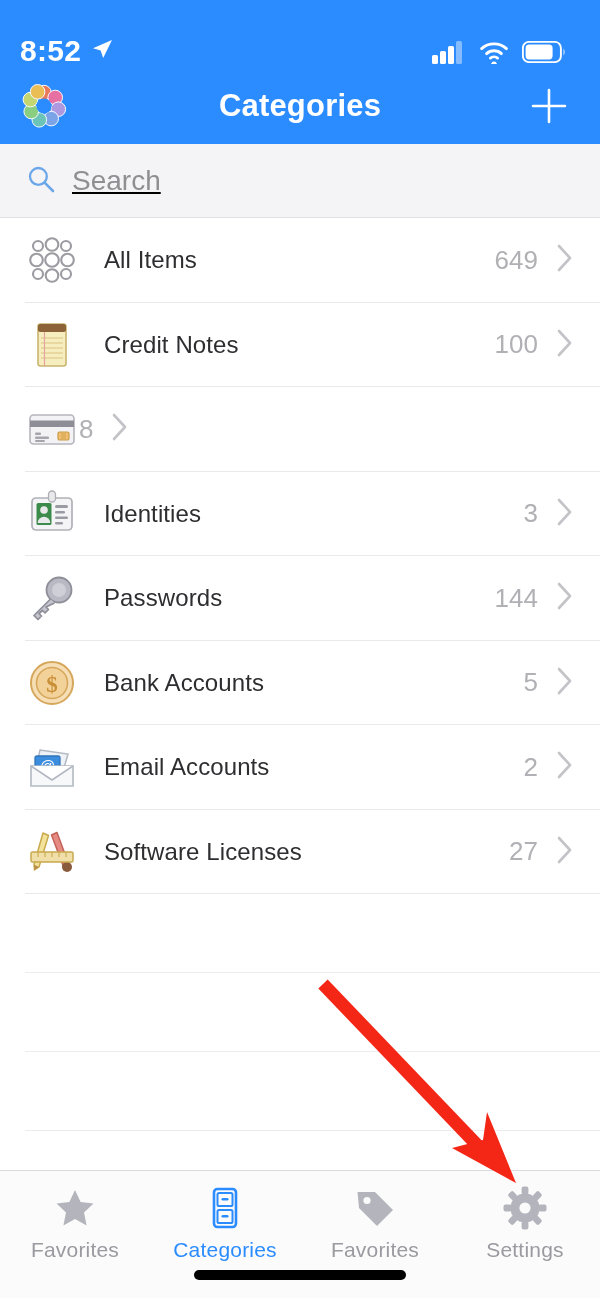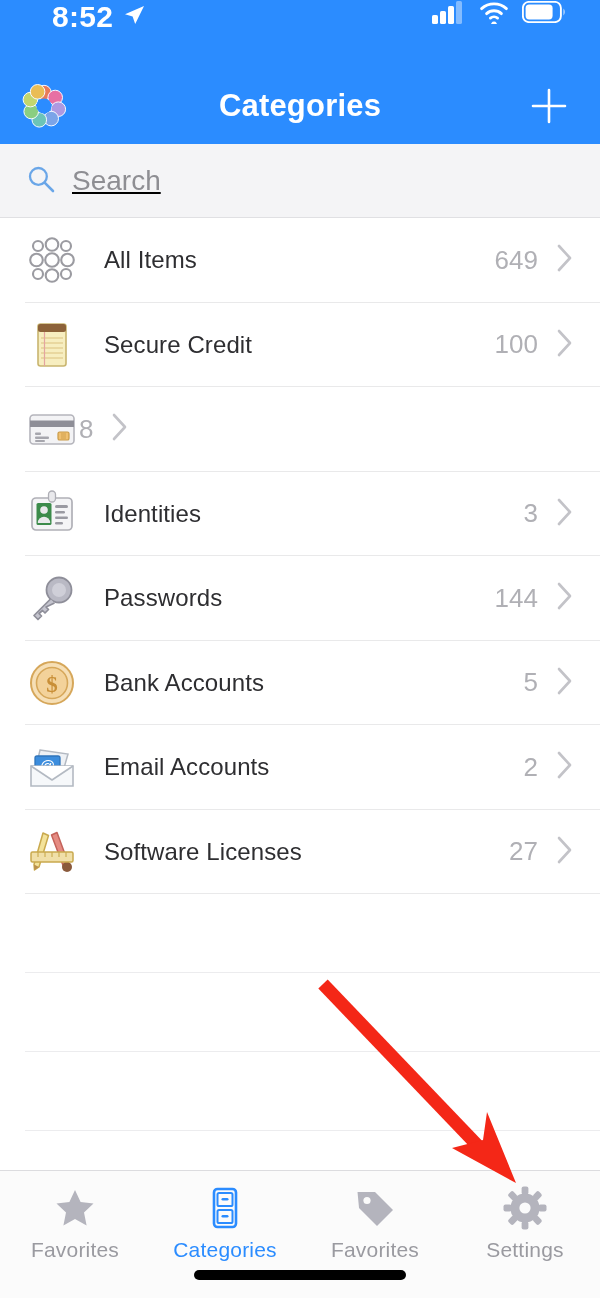--- a/index.html
+++ b/index.html
@@ -8,22 +8,22 @@
     font-family:"Liberation Sans", sans-serif;
     background:#ffffff;
     overflow:hidden;
     position:relative;
   }
   .phone { position:relative; width:600px; height:1304px; background:#fff; }
 
   
   .statusbar {
     height:68px; background:#2b8cff;
-    display:flex; align-items:flex-start; justify-content:space-between;
-    padding:0 34px 0 52px; color:#fff;gap:39px;
+    display:flex; align-items:flex-end; justify-content:space-between;
+    padding:0 34px 0 20px; color:#fff;gap:39px;
   }
   .sb-left { display:flex; align-items:center; gap:9px; }
   .sb-time { font-size:30px; font-weight:700; letter-spacing:0.3px; }
   .loc-arrow { display:block; }
   .sb-right { display:flex; align-items:center; gap:13px; }
 
   
   .navbar {
     height:76px; background:#2b8cff;
     display:flex; align-items:center; position:relative;
@@ -214,21 +214,21 @@
           <g stroke="#dfc98a" stroke-width="1.2">
             <path d="M14 18 H36"></path>
               <path d="M14 23 H36"></path>
               <path d="M14 28 H36"></path>
               <path d="M14 33 H36"></path>
               <path d="M14 38 H36"></path>
           </g>
           <path d="M17.5 12 V46" stroke="#e4a5a0" stroke-width="1.2"></path>
         </svg>
       </span>
-      <span class="row-label">Secure Credit</span>
+      <span class="row-label">Credit Notes</span>
       <span class="row-count">100</span>
       <span class="chevron">
         <svg width="18" height="30" viewBox="0 0 18 30">
             <path d="M3 3 L14 15 L3 27" stroke="#c3c3c8" stroke-width="2.6" fill="none" stroke-linecap="round" stroke-linejoin="round"></path>
           </svg>
       </span>
     </div>
 
     <div class="row">
       <span class="row-icon">

